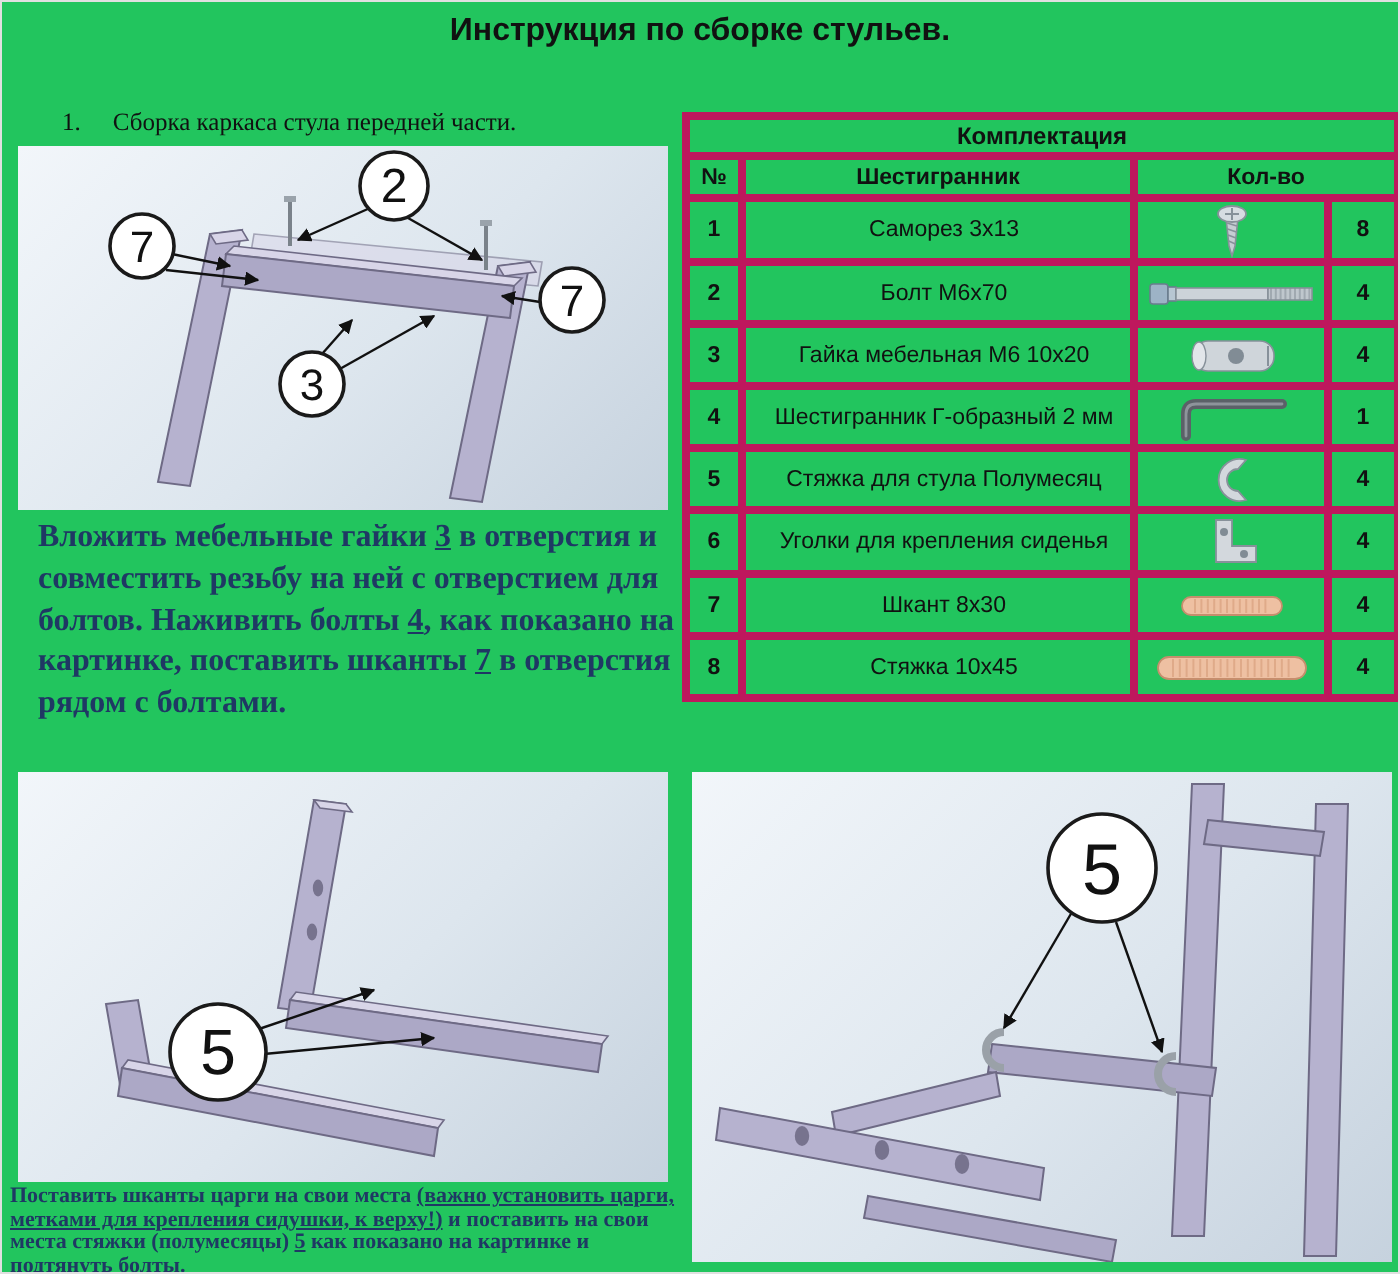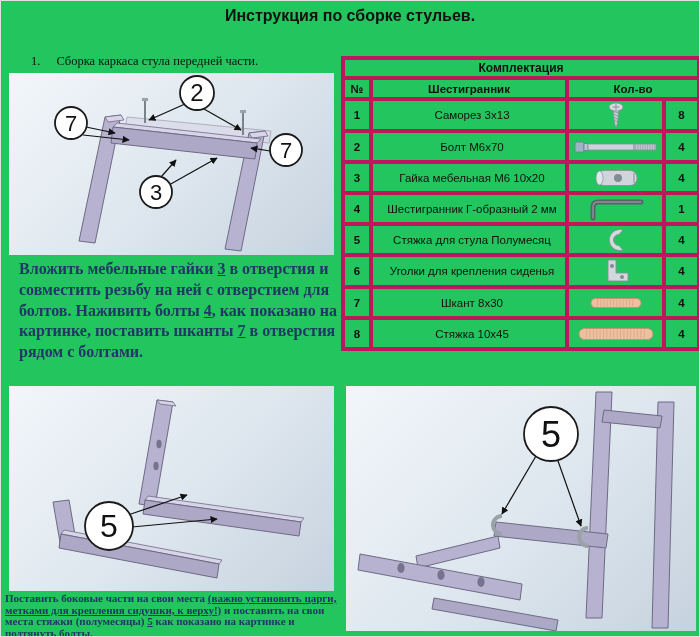--- a/index.html
+++ b/index.html
@@ -270,15 +270,15 @@
       <polygon class="beam2" points="88,212 212,234 210,245 86,223"></polygon>
       <path class="bracket" d="M156,130 a9,9 0 1,0 0,18"></path>
       <path class="bracket" d="M242,142 a9,9 0 1,0 0,18"></path>
       <line class="leader" x1="190" y1="70" x2="156" y2="128" marker-end="url(#arr3)"></line>
       <line class="leader" x1="212" y1="75" x2="235" y2="140" marker-end="url(#arr3)"></line>
       <circle class="callout-circle" cx="205" cy="48" r="27"></circle>
       <text class="callout-text" x="205" y="61" font-size="36">5</text>
     </svg>
   </div>
 
-  <p class="note" id="note2"><span>Поставить боковые части на свои места </span><span class="imp">(важно установить царги, метками для крепления сидушки, к верху!)</span><span> и поставить на свои места стяжки (полумесяцы) </span><span class="ref">5</span><span> как показано на картинке и подтянуть болты.</span></p>
+  <p class="note" id="note2"><span>Поставить шканты царги на свои места </span><span class="imp">(важно установить царги, метками для крепления сидушки, к верху!)</span><span> и поставить на свои места стяжки (полумесяцы) </span><span class="ref">5</span><span> как показано на картинке и подтянуть болты.</span></p>
 
 </div>
 
 </body></html>

